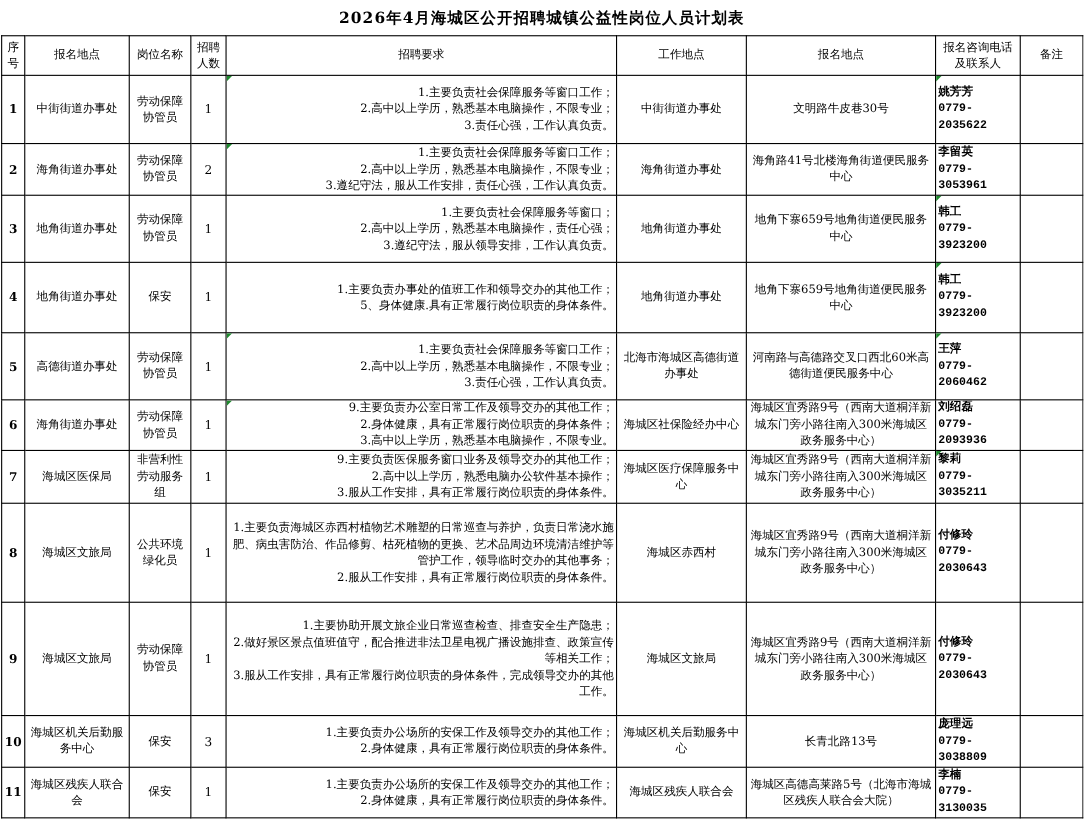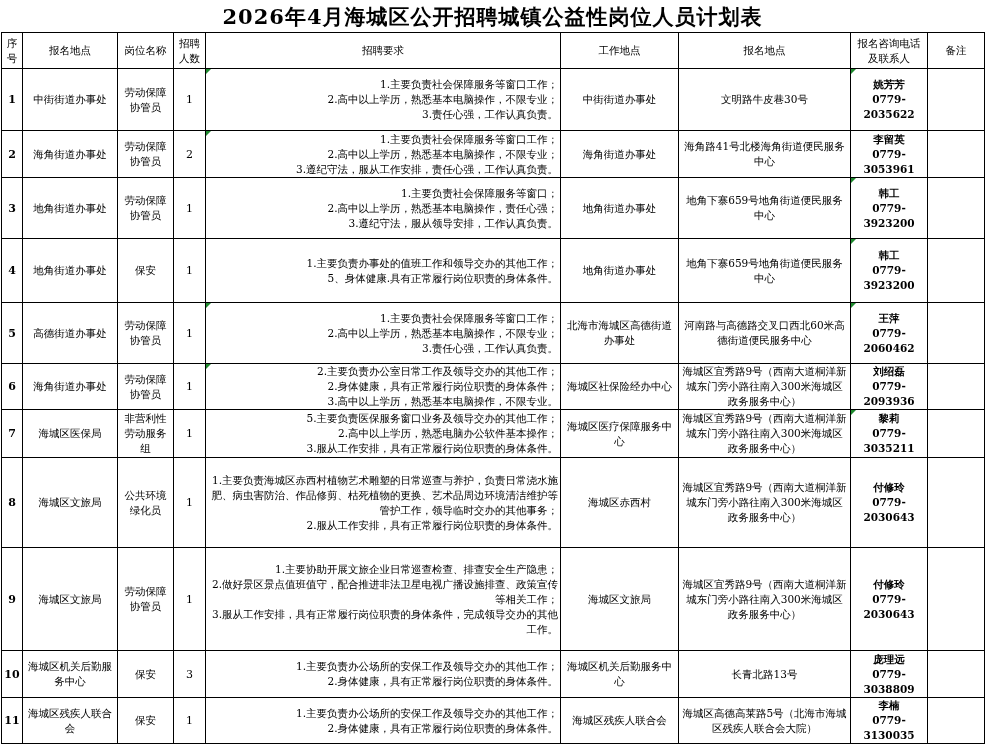--- a/index.html
+++ b/index.html
@@ -1,25 +1,25 @@
 <!DOCTYPE html>
 <html><head>
 <meta charset="utf-8">
 <style>
   html, body { margin:0; padding:0; background:#ffffff; }
   body { width:985px; height:745px; overflow:hidden; font-family:"DejaVu Serif","Liberation Serif",serif; color:#000; }
-  .title { height:32px; line-height:34px; text-align:center; font-size:21px; font-weight:bold; letter-spacing:1px; font-family:"DejaVu Serif","Liberation Serif",serif; }
+  .title { height:32px; line-height:34px; text-align:center; font-size:14px; font-weight:bold; letter-spacing:1px; font-family:"DejaVu Serif","Liberation Serif",serif; }
   table { border-collapse:collapse; table-layout:fixed; width:983px; margin-left:1px; }
   td, th { border:1.5px solid #000; padding:0 2px; font-size:10.5px; line-height:15px; vertical-align:middle; overflow:hidden; }
   th { font-weight:normal; text-align:center; font-size:10.5px; line-height:15px; }
   td.c { text-align:center; }
   td.seq { font-weight:bold; font-size:11px; text-align:center; }
   td.num { text-align:center; font-size:11px; }
   td.req { text-align:right; padding-left:3px; position:relative; }
-  td.contact { text-align:center; font-weight:bold; position:relative; }
+  td.contact { font-weight:bold; position:relative;font-family:Liberation Mono, monospace; }
   .mark { position:absolute; top:0; left:0; width:0; height:0; border-top:5px solid #1e8a2e; border-right:5px solid transparent; }
   .line { display:block; white-space:nowrap; }
   .wrap { white-space:normal; }
 </style>
 </head>
 <body>
 
 <div class="title">2026年4月海城区公开招聘城镇公益性岗位人员计划表</div>
 
 <table>
@@ -160,42 +160,42 @@
     <td class="c"></td>
   </tr>
       <tr style="height: 46px;">
     <td class="seq">6</td>
     <td class="c">海角街道办事处</td>
     <td class="c">劳动保障协管员</td>
     <td class="num">1</td>
     <td class="req">
           <span class="mark"></span>
           <div class="req-lines">
-            <span class="line">2.主要负责办公室日常工作及领导交办的其他工作；</span>
+            <span class="line">9.主要负责办公室日常工作及领导交办的其他工作；</span>
             <span class="line">2.身体健康，具有正常履行岗位职责的身体条件；</span>
             <span class="line">3.高中以上学历，熟悉基本电脑操作，不限专业。</span>
           </div>
         </td>
     <td class="c">海城区社保险经办中心</td>
     <td class="c">海城区宜秀路9号（西南大道桐洋新城东门旁小路往南入300米海城区政务服务中心）</td>
     <td class="contact">
           <span class="line">刘绍磊</span>
           <span class="line">0779-</span>
           <span class="line">2093936</span>
         </td>
     <td class="c"></td>
   </tr>
       <tr style="height: 48px;">
     <td class="seq">7</td>
     <td class="c">海城区医保局</td>
     <td class="c">非营利性劳动服务组</td>
     <td class="num">1</td>
     <td class="req">
           <div class="req-lines">
-            <span class="line">5.主要负责医保服务窗口业务及领导交办的其他工作；</span>
+            <span class="line">9.主要负责医保服务窗口业务及领导交办的其他工作；</span>
             <span class="line">2.高中以上学历，熟悉电脑办公软件基本操作；</span>
             <span class="line">3.服从工作安排，具有正常履行岗位职责的身体条件。</span>
           </div>
         </td>
     <td class="c">海城区医疗保障服务中心</td>
     <td class="c">海城区宜秀路9号（西南大道桐洋新城东门旁小路往南入300米海城区政务服务中心）</td>
     <td class="contact">
           <span class="mark"></span>
           <span class="line">黎莉</span>
           <span class="line">0779-</span>

